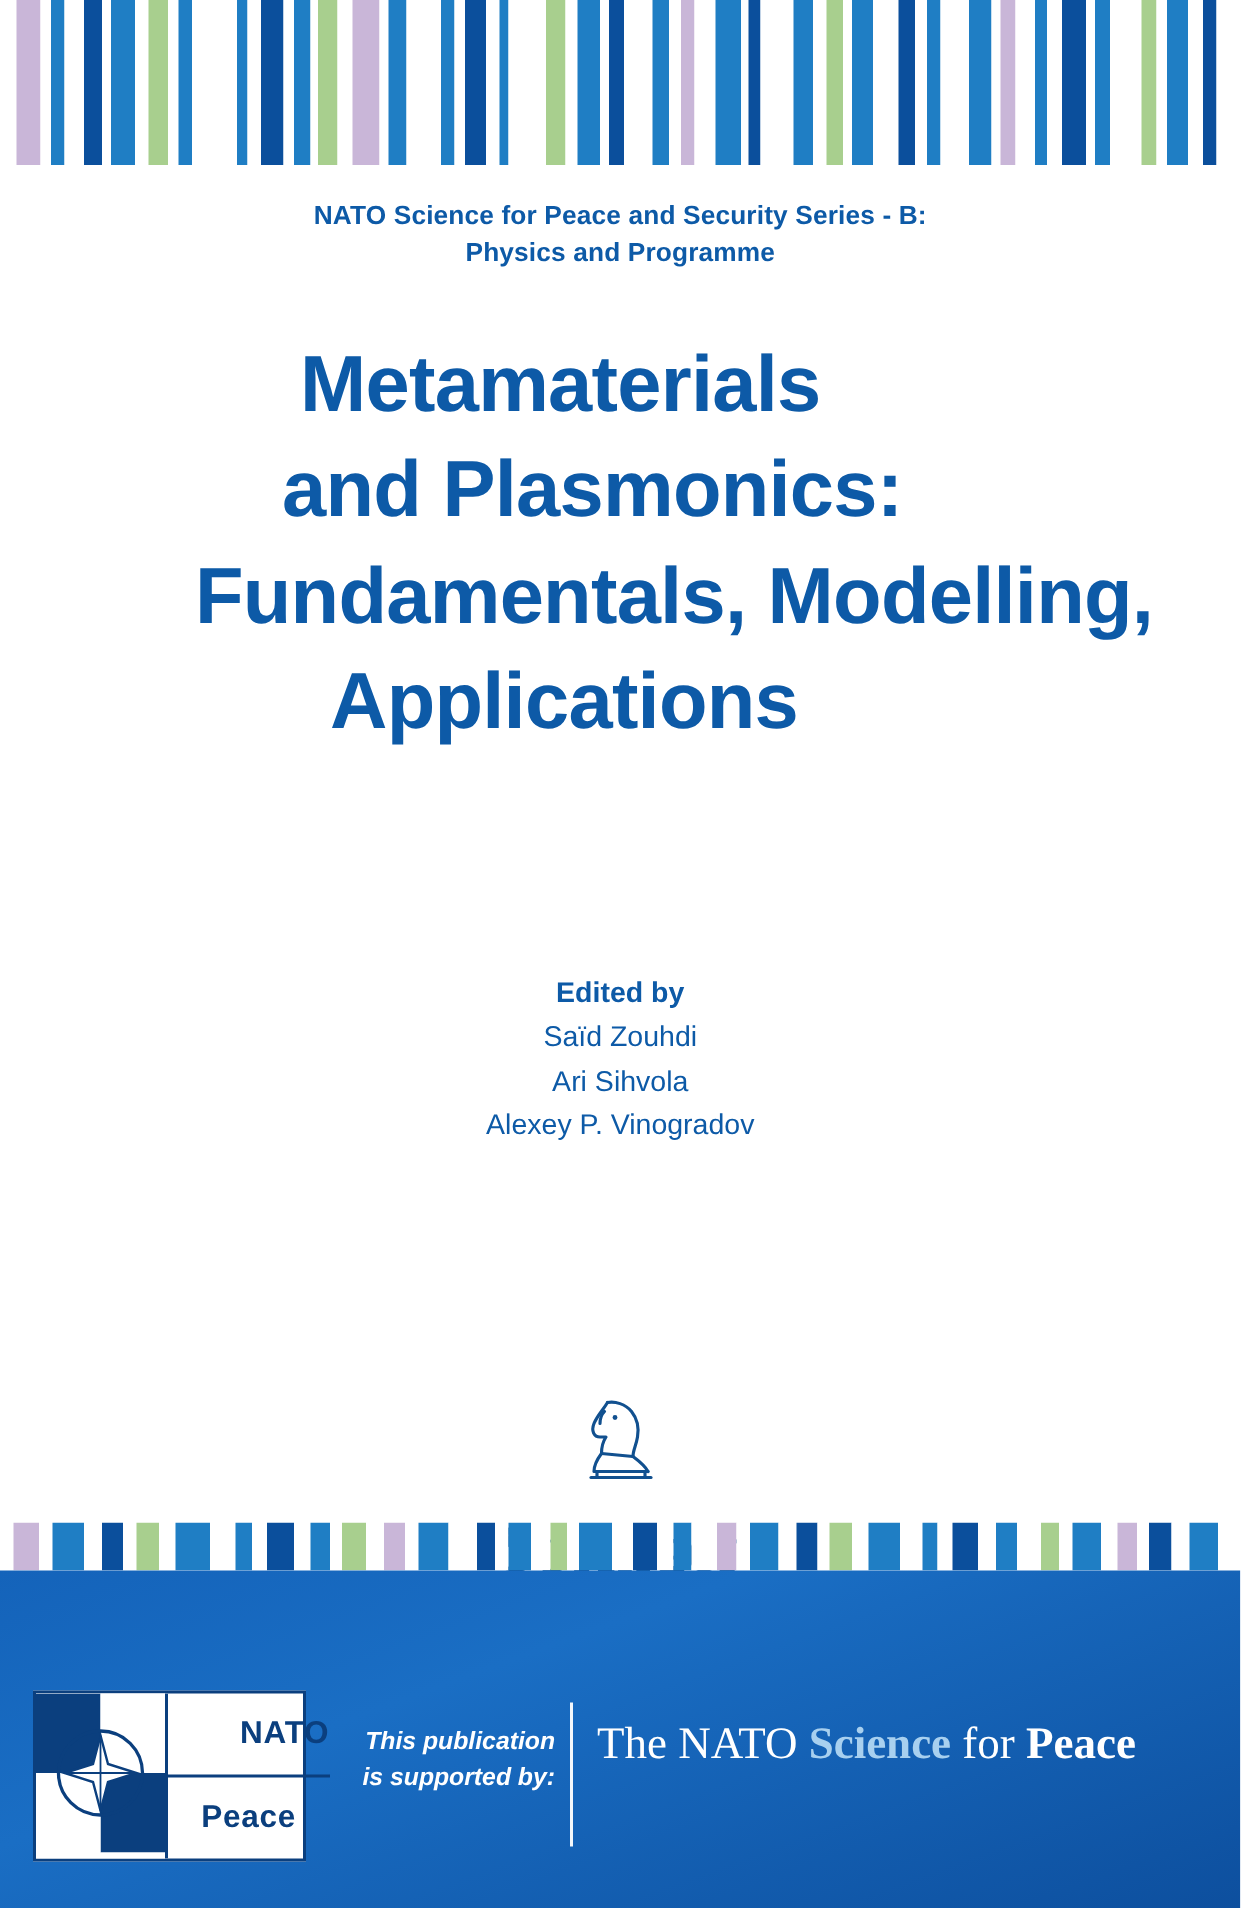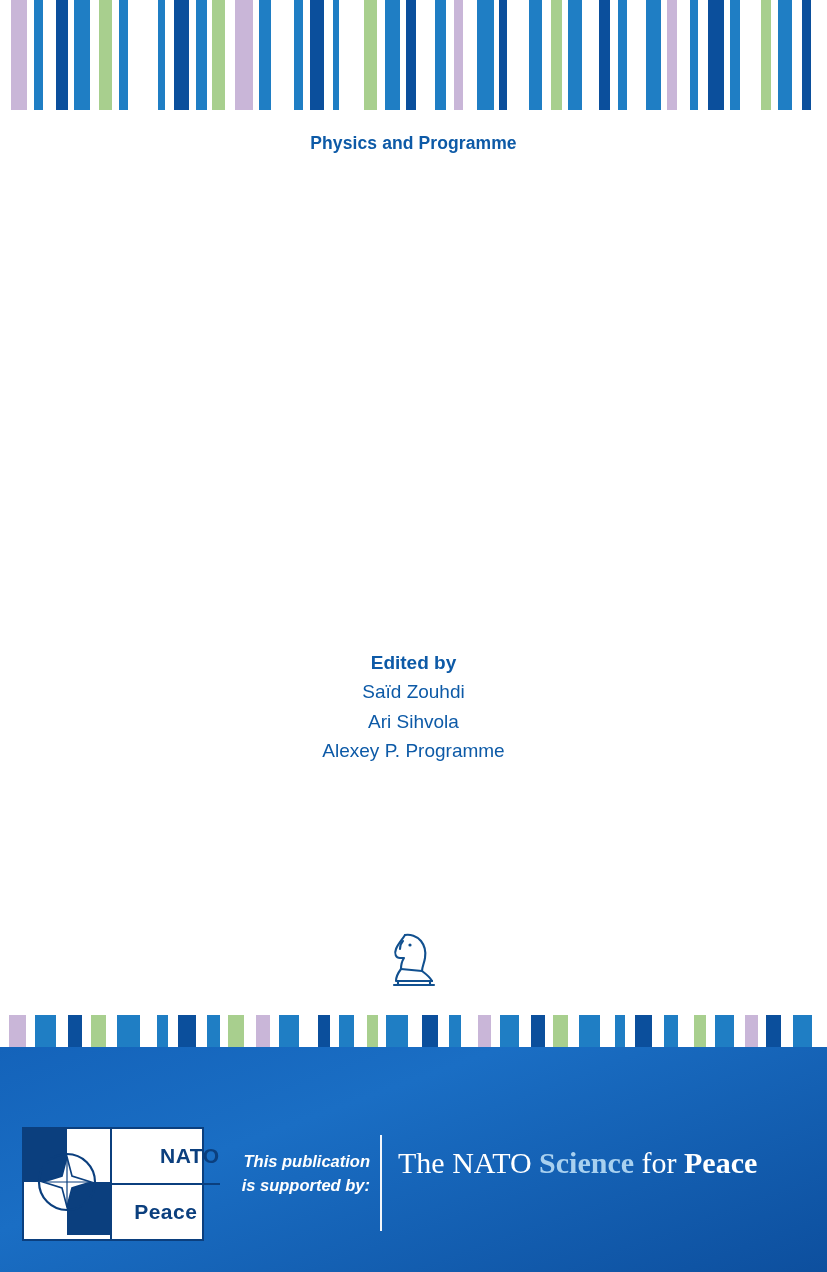--- a/index.html
+++ b/index.html
@@ -286,29 +286,36 @@
       <div class="stripe" style="background: rgb(255, 255, 255); width: 21.0165px;"></div>
       <div class="stripe" style="background: rgb(168, 207, 142); width: 9.45743px;"></div>
       <div class="stripe" style="background: rgb(255, 255, 255); width: 7.35578px;"></div>
       <div class="stripe" style="background: rgb(31, 126, 196); width: 13.6607px;"></div>
       <div class="stripe" style="background: rgb(255, 255, 255); width: 10.5083px;"></div>
       <div class="stripe" style="background: rgb(11, 79, 156); width: 8.40661px;"></div>
       <div class="stripe" style="background: rgb(255, 255, 255); width: 15.7624px;"></div>
     </div>
 
   <div class="series">
+    <div>NATO Science for Peace and Security Series - B:</div>
     <div>Physics and Programme</div>
   </div>
 
+  <div class="title">
+    <span class="tl l1">Metamaterials</span>
+    <span class="tl l2">and Plasmonics:</span>
+    <span class="tl l3">Fundamentals, Modelling,</span>
+    <span class="tl l4">Applications</span>
+  </div>
 
   <div class="editors">
     <div class="ed-by">Edited by</div>
     <div class="ed-name">Saïd Zouhdi</div>
     <div class="ed-name">Ari Sihvola</div>
-    <div class="ed-name">Alexey P. Programme</div>
+    <div class="ed-name">Alexey P. Vinogradov</div>
   </div>
 
   <div class="springer">
     <span class="knight">
       <svg viewBox="0 0 52 66" width="52" height="66" aria-hidden="true">
         <g fill="none" stroke="#11508f" stroke-width="2.1" stroke-linejoin="round" stroke-linecap="round">
           <path d="M17 10 C14 15, 10 19, 8 24 C6 29, 8 33, 12 33 L16 33 C14 36, 13 40, 13 44"></path>
           <path d="M17 10 C22 9, 29 11, 33 16 C37 21, 38 27, 37 33 C36 39, 34 42, 34 46"></path>
           <path d="M13 44 L34 46"></path>
           <path d="M13 44 C10 48, 8 52, 8 56 L44 56"></path>

